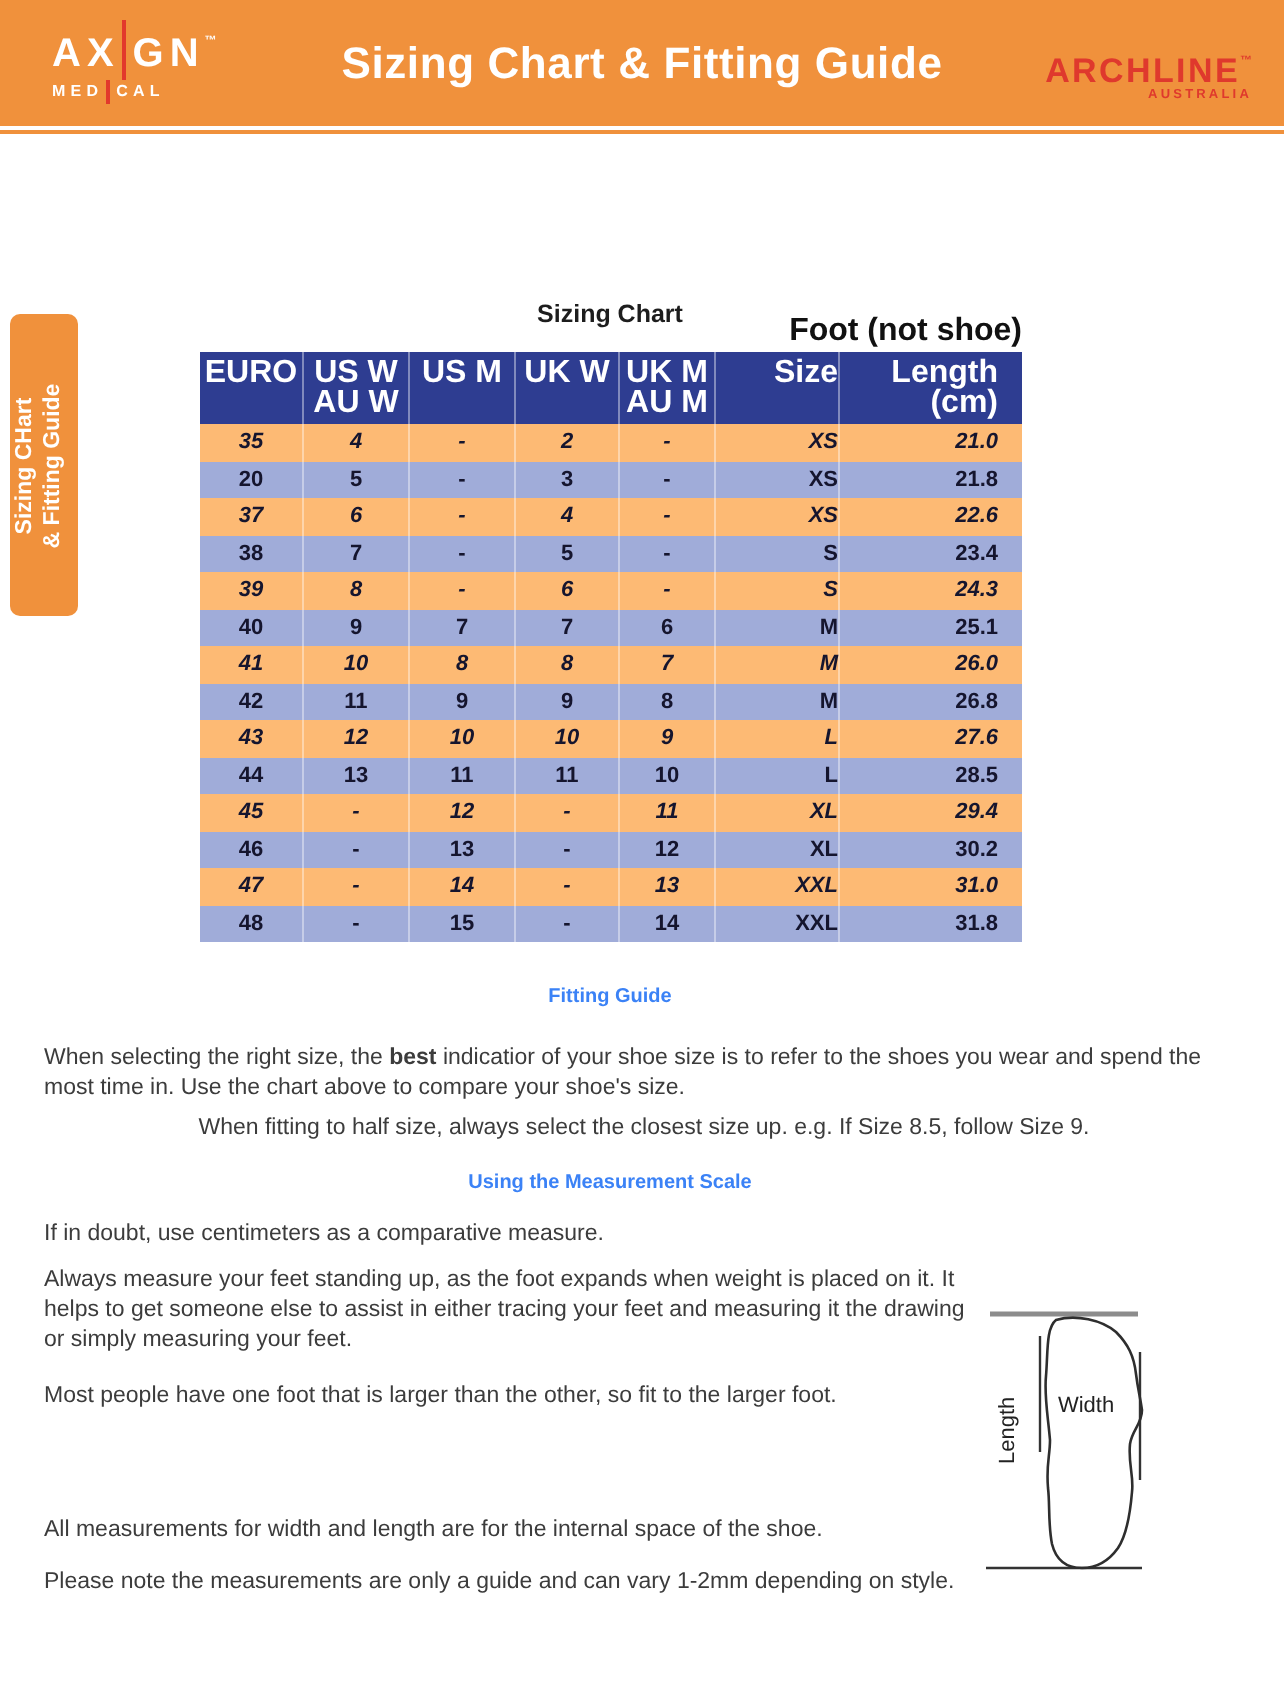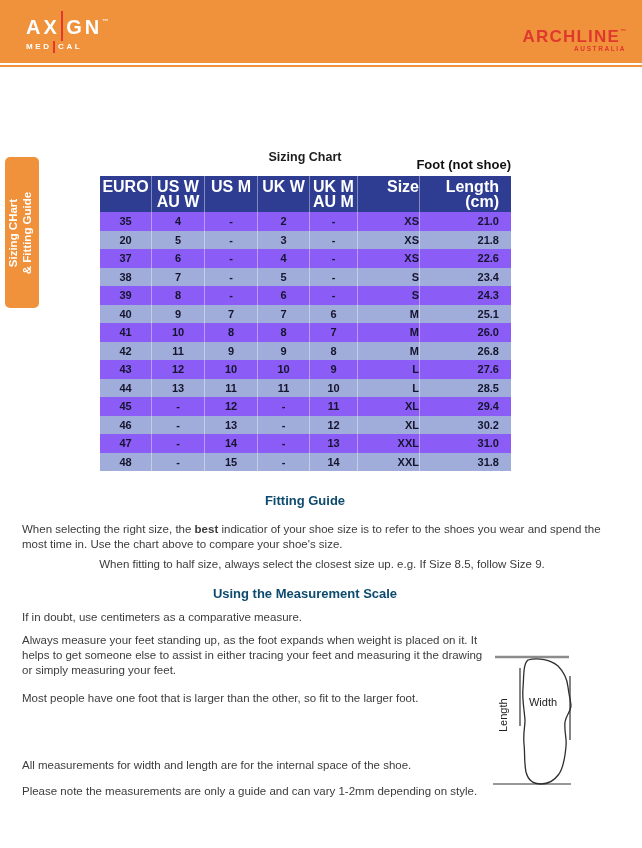--- a/index.html
+++ b/index.html
@@ -31,41 +31,41 @@
   
   .side-tab { position:absolute; left:5px; top:157px; width:34px; height:151px;
     background:#F0913C; border-radius:5px; }
   .side-tab-text { position:absolute; width:151px; height:34px; left:-58.5px; top:58.5px;
     transform:rotate(-90deg); text-align:center; color:#fff; font-weight:bold;
     font-size:11.5px; line-height:14px; white-space:nowrap; }
 
   
   .chart-title { position:absolute; left:0; top:150px; width:610px; text-align:center;
     font-weight:bold; font-size:12.5px; color:#1d1d1d; }
-  .foot-label  { position:absolute; top:157px; right:131px; font-weight:bold; font-size:13px; color:#111; }
+  .foot-label  { position:absolute; top:157px; right:131px; font-weight:bold; font-size:16px; color:#111; }
 
   .sizing-table { position:absolute; left:100px; top:176px; width:411px; }
   .t-row { display:grid; grid-template-columns:52px 53px 53px 52px 48px 62px 91px; }
   .t-head { height:36px; background:#2E3D91; }
   .t-body-row { height:18.5px; }
-  .row-a { background:#8b5cf6; }
+  .row-a { background:#fdba74;font-style:italic; }
   .row-b { background:#A0ACD9; }
 
   .t-cell { display:flex; flex-direction:column; box-sizing:border-box;
     border-right:1px solid rgba(255,255,255,0.4); }
   .t-head .t-cell { padding-top:4px; color:#fff; font-weight:bold; font-size:16px; line-height:14.5px; }
   .t-body-row .t-cell { justify-content:center; color:#15152e; font-weight:bold; font-size:11px; }
 
   .c0,.c1,.c2,.c3,.c4 { align-items:center; text-align:center; }
   .c5 { align-items:flex-end; text-align:left; padding-left:13px; }
   .c6 { align-items:flex-end; text-align:right; padding-right:12px; border-right:none !important; }
 
   
   .h2 { position:absolute; left:0; width:610px; text-align:center; font-weight:bold;
-    font-size:13px; color:#0c4a6e; }
+    font-size:10px; color:#3b82f6; }
   .para { position:absolute; left:22px; font-size:11.5px; line-height:15px; color:#3c3c3c; }
   #fitting-heading { top:493px; }
   #fg-p1 { top:522px; width:600px; }
   #fg-p2 { top:557px; width:600px;text-align:center; }
   #measure-heading { top:586px; }
   #ms-p1 { top:610px; width:560px; }
   #ms-p2 { top:633px; width:468px; }
   #ms-p3 { top:691px; width:540px; }
   #ms-p4 { top:758px; width:540px; }
   #ms-p5 { top:784px; width:462px; }
@@ -75,20 +75,21 @@
   .diagram svg { display:block; }
 </style>
 </head>
 <body>
 
 <div class="header-band">
   <div class="axign">
     <div class="axign-row1"><span>AX</span><span class="axign-line1"></span><span>GN</span><span class="axign-tm">™</span></div>
     <div class="axign-row2"><span>MED</span><span class="axign-line2"></span><span>CAL</span></div>
   </div>
+  <div class="page-title">Sizing Chart &amp; Fitting Guide</div>
   <div class="archline">
     <div class="archline-name"><span>ARCHLINE</span><span class="archline-tm">™</span></div>
     <div class="archline-sub">AUSTRALIA</div>
   </div>
 </div>
 <div class="header-rule"></div>
 
 <div class="side-tab">
   <div class="side-tab-text">
     <div>Sizing CHart</div>

